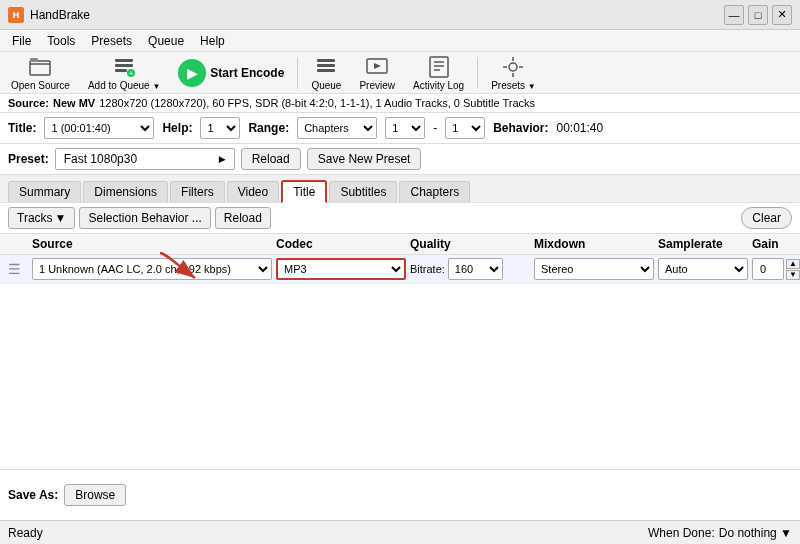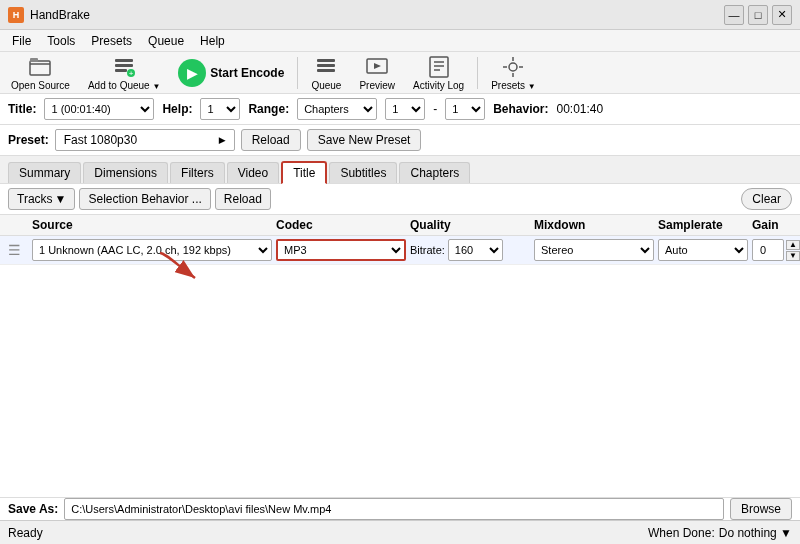--- a/index.html
+++ b/index.html
@@ -54,21 +54,21 @@
     
     .table-container { background: white; flex: 1; overflow-y: auto; }
     .table-header { display: grid; grid-template-columns: 20px 240px 130px 120px 120px 90px 60px 60px 30px; background: #f5f5f5; border-bottom: 1px solid #ddd; padding: 3px 8px; gap: 4px; align-items: center; font-weight: bold; font-size: 12px; }
     .table-row { display: grid; grid-template-columns: 20px 240px 130px 120px 120px 90px 60px 60px 30px; padding: 3px 8px; gap: 4px; align-items: center; border-bottom: 1px solid #eee; background: #f0f4ff; }
     .drag-handle { color: #888; font-size: 14px; cursor: grab; }
     
     
     .codec-select { border: 2px solid #c0392b; border-radius: 2px; background: white; padding: 1px 2px; height: 22px; font-size: 11px; width: 100%; }
     
     
-    .save-bar { background: white; padding: 0 8px; border-top: 1px solid #ddd; display: flex; align-items: center; gap: 6px; }
+    .save-bar { background: white; padding: 14px 8px; border-top: 1px solid #ddd; display: flex; align-items: center; gap: 6px; }
     .save-path { flex: 1; border: 1px solid #aaa; border-radius: 2px; padding: 2px 6px; font-size: 11px; height: 22px; background: white; }
     
     
     .status-bar { background: #f0f0f0; padding: 3px 8px; border-top: 1px solid #ccc; display: flex; align-items: center; justify-content: space-between; height: 24px; }
     .status-right { display: flex; align-items: center; gap: 4px; }
     
     .main-layout { display: flex; flex-direction: column; height: 100%; }
     .content-flex { display: flex; flex-direction: column; flex: 1; overflow: hidden; }
   </style>
 </head>
@@ -162,20 +162,25 @@
             <line x1="12" y1="2" x2="12" y2="6" stroke="#555" stroke-width="1.5"></line>
             <line x1="12" y1="18" x2="12" y2="22" stroke="#555" stroke-width="1.5"></line>
             <line x1="2" y1="12" x2="6" y2="12" stroke="#555" stroke-width="1.5"></line>
             <line x1="18" y1="12" x2="22" y2="12" stroke="#555" stroke-width="1.5"></line>
           </svg>
       </div>
       <span class="toolbar-label">Presets <span style="font-size:8px;">▼</span></span>
     </div>
   </div>
 
+  <div class="source-bar">
+    <span class="source-label">Source:</span>
+    <span style="font-weight:bold;">New MV</span>
+    <span>1280x720 (1280x720), 60 FPS, SDR (8-bit 4:2:0, 1-1-1), 1 Audio Tracks, 0 Subtitle Tracks</span>
+  </div>
 
   <div class="controls-row">
     <span class="field-label">Title:</span>
     <select style="min-width:110px;">
       <option>1 (00:01:40)</option>
     </select>
     <span class="field-label">Help:</span>
     <select style="min-width:40px;">
       <option>1</option>
     </select>
@@ -282,21 +287,20 @@
             <polygon points="0 0, 8 3, 0 6" fill="#c0392b"></polygon>
           </marker>
         </defs>
         <path d="M5,5 C10,5 20,15 40,30" stroke="#c0392b" stroke-width="2.5" fill="none" marker-end="url(#arrowhead)"></path>
       </svg>
     </div>
   </div>
 
   <div class="save-bar">
     <span class="field-label">Save As:</span>
-    <input type="text" class="save-path" value="C:\Users\Administrator\Desktop\avi files\New Mv.mp4" style="">
     <div class="btn">Browse</div>
   </div>
 
   <div class="status-bar">
     <span>Ready</span>
     <div class="status-right">
       <span>When Done:</span>
       <span style="cursor:pointer;">
         <span>Do nothing</span>
         <span> ▼</span>

